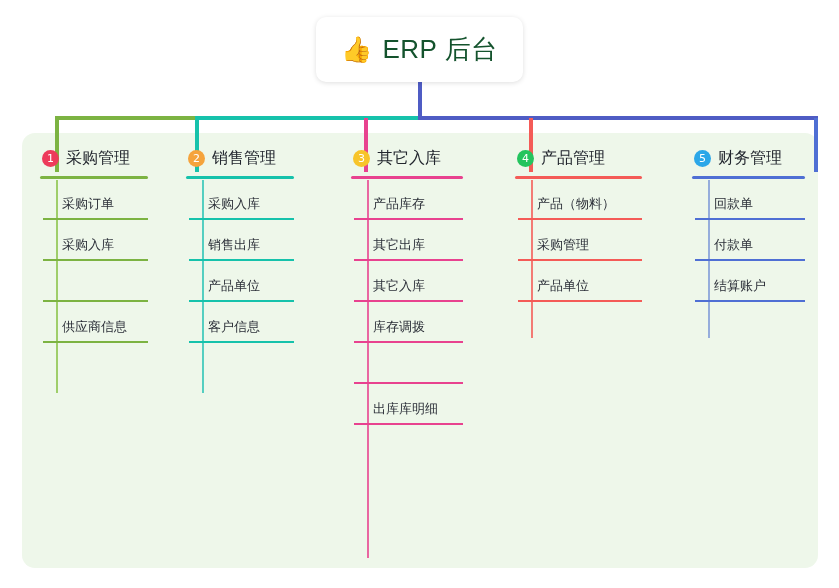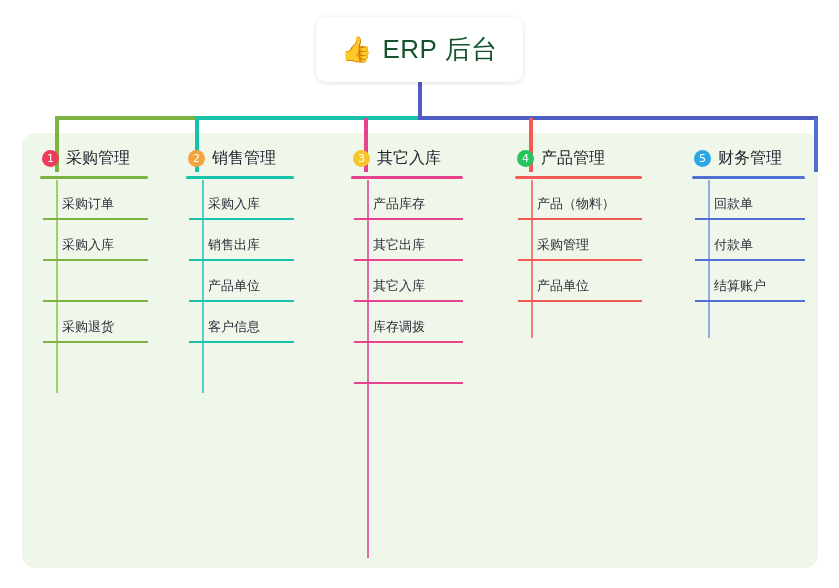--- a/index.html
+++ b/index.html
@@ -115,21 +115,21 @@
           <div class="item-rule" style="background: rgb(124, 179, 66);"></div>
         </div>
         <div class="item">
           <div class="item-label">采购入库</div>
           <div class="item-rule" style="background: rgb(124, 179, 66);"></div>
         </div>
         <div class="item">
           <div class="item-rule" style="background: rgb(124, 179, 66);"></div>
         </div>
         <div class="item">
-          <div class="item-label">采购退货</div>
+          <div class="item-label">供应商信息</div>
           <div class="item-rule" style="background: rgb(124, 179, 66);"></div>
         </div>
       </div>
   </div>
 
   <div class="column" style="left:186px;width:108px;">
     <div class="col-head">
       <span class="badge" style="background: rgb(245, 163, 60);">2</span>
       <span class="col-title">销售管理</span>
     </div>
@@ -173,20 +173,24 @@
           <div class="item-label">其它入库</div>
           <div class="item-rule" style="background: rgb(232, 66, 143);"></div>
         </div>
         <div class="item">
           <div class="item-label">库存调拨</div>
           <div class="item-rule" style="background: rgb(232, 66, 143);"></div>
         </div>
         <div class="item">
           <div class="item-rule" style="background: rgb(232, 66, 143);"></div>
         </div>
+        <div class="item">
+          <div class="item-label">出库库明细</div>
+          <div class="item-rule" style="background: rgb(232, 66, 143);"></div>
+        </div>
       </div>
   </div>
 
   <div class="column" style="left:515px;width:127px;">
     <div class="col-head">
       <span class="badge" style="background: rgb(36, 196, 94);">4</span>
       <span class="col-title">产品管理</span>
     </div>
     <div class="head-rule" style="background: rgb(244, 91, 87);"></div>
     <div class="items">

